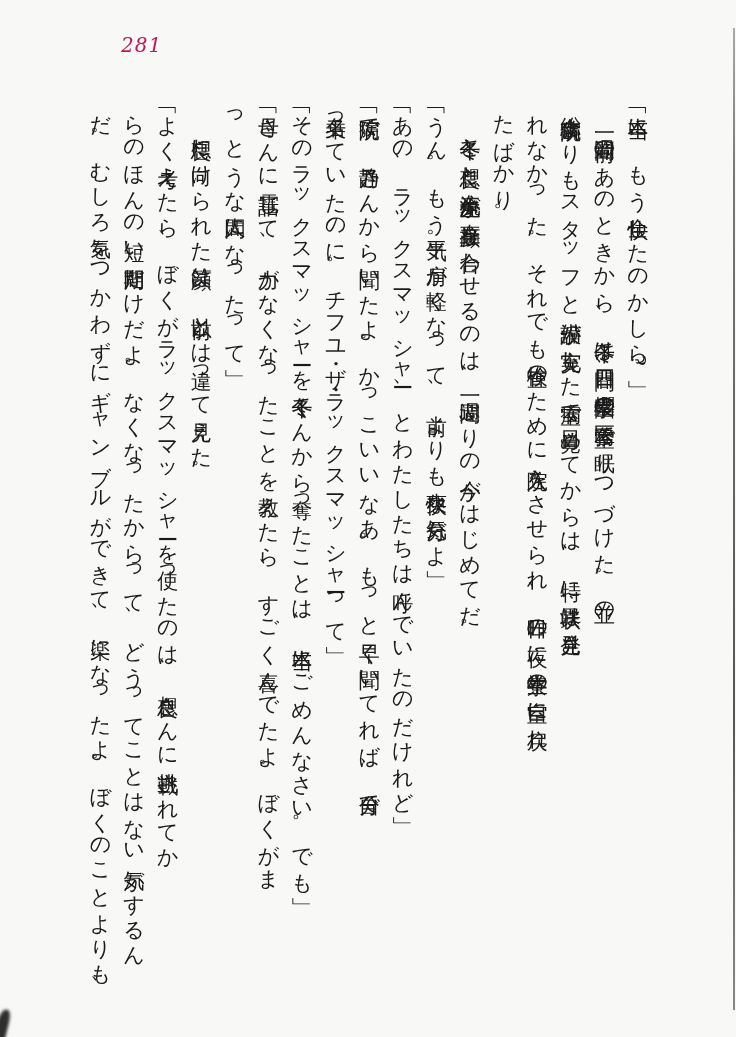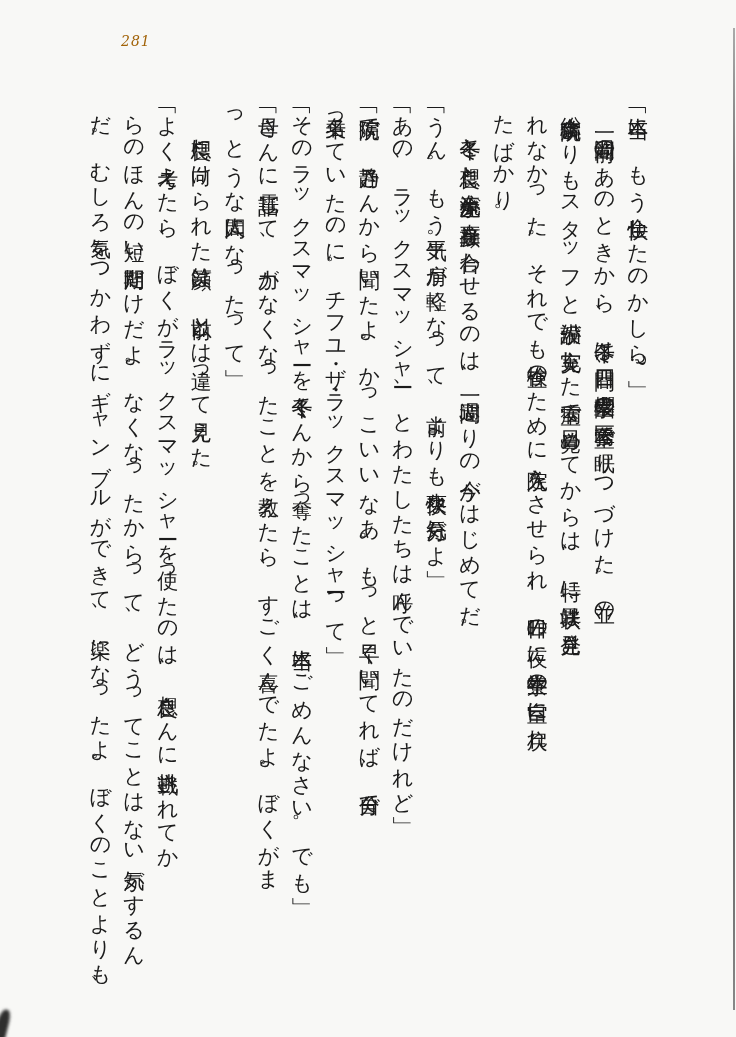--- a/index.html
+++ b/index.html
@@ -15,24 +15,24 @@
   body { background: var(--paper); position: relative; overflow: hidden; }
 
   .page {
     position: absolute; inset: 0;
     background: var(--paper);
   }
 
   .page-number {
     position: absolute;
     left: 121px; top: 33px;
-    font-size: 14px;
+    font-size: 20px;
     font-style: italic;
     letter-spacing: 1px;
-    color: #a16207;
+    color: #be185d;
   }
 
   .text-block {
     position: absolute;
     top: 100px;
     right: 82px;
     height: 846px;
     writing-mode: vertical-rl;
     color: var(--ink);
   }

